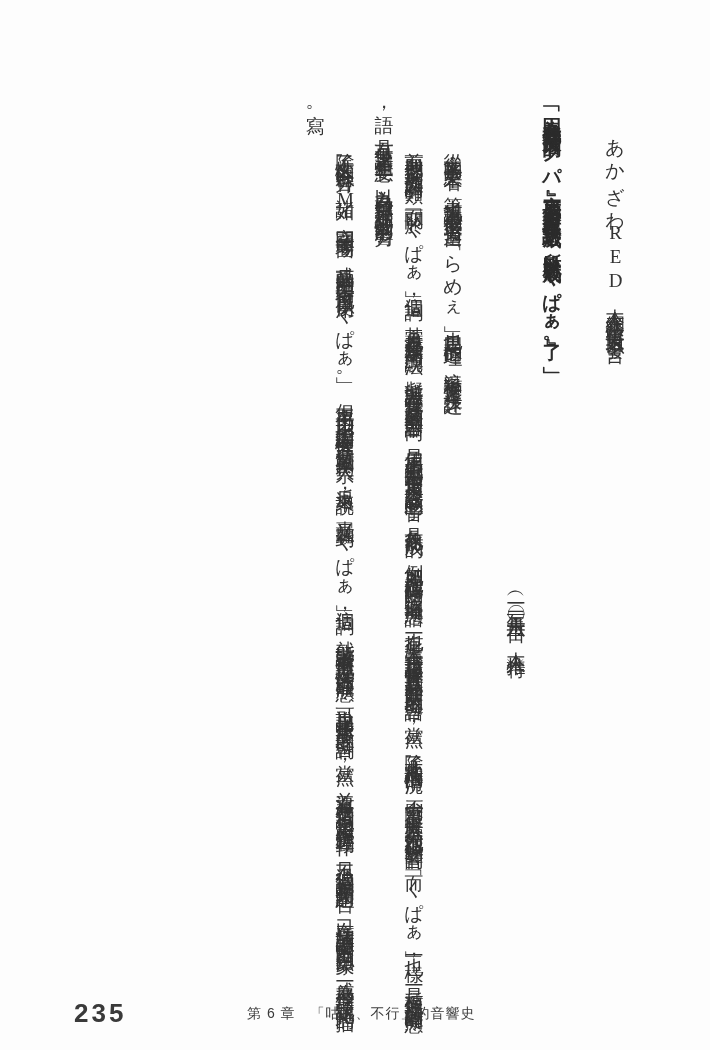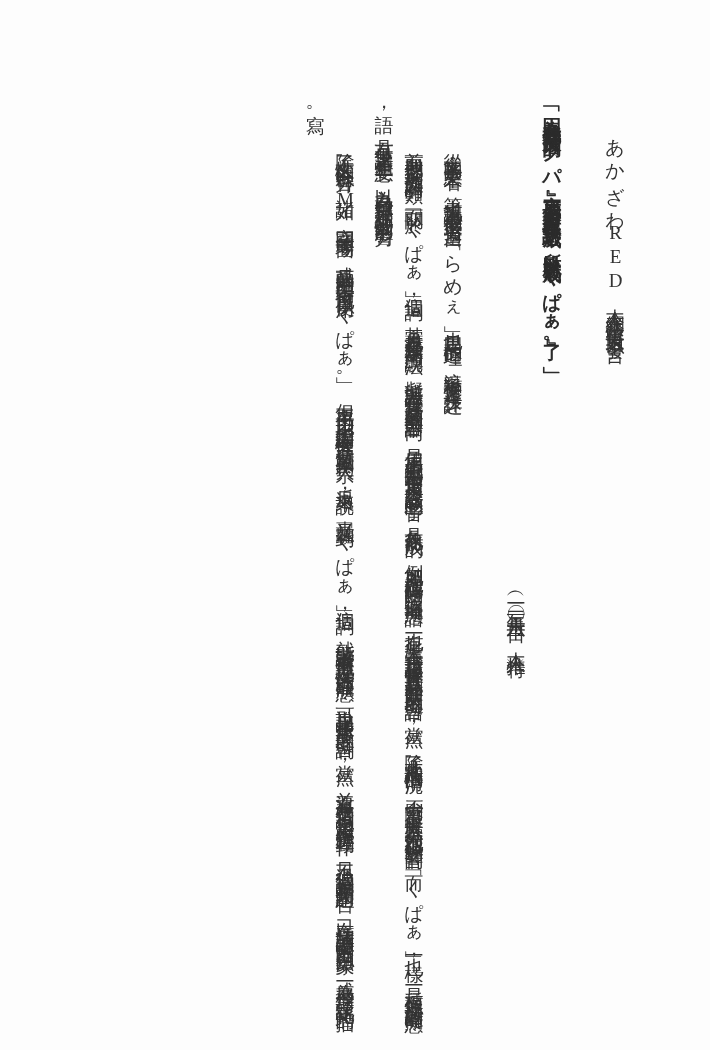--- a/index.html
+++ b/index.html
@@ -93,14 +93,18 @@
 
     <p class="para attribution-para">（二〇一三年六月十二日，本人推特）</p>
 
     <p class="para body-para">從文字的形意來看，筆者也認為寫成平假名更適當。「らめぇ」也是同樣的道理，這點後文會進一步詳述。</p>
 
     <p class="para body-para">前面我們提到了擬態語的分類，而關於「くぱぁ」這個詞，其實也存在幾種不同的說法。擬態語跟存在真實聲響的的擬音語不同，是使用者主觀判斷最適合用來形容該狀態的字音，具象化而成的；例如肥皂泡破掉時的「啵」這個擬態語，也有一些人主張它應該是根據真實可聽見的聲音而來的擬音語。當然，除了非常極端的情況，否則實際上一般人是聽不見泡泡破掉的聲音的。而「くぱぁ」也一樣，是一種類似擬音語的擬態語，具有可使讀者產生妄想，以為自己聽得見那纖細音效的影響力。</p>
 
     <p class="para body-para">除了女性的性器官外，諸如M字開腿等場面，或是張開肛門等場合也可以使用「くぱぁ」。但主要仍以「用手指撥開女性性器」這個動作為大宗。反過來說，光是聽到「くぱぁ」這個詞，就能讓讀者自然地浮現女性的這種狀態，可說是用法非常專一的擬音詞。當然，並沒有規定這個詞一定只能用在這種動作，只不過這個詞彙和動作的組合，已在廣泛的讀者群間留下強烈印象，成為一種深度「記號化」的描寫。</p>
   </main>
 
+  <footer class="footer">
+    <div class="page-number">235</div>
+    <div class="chapter-title">第 6 章　「咕啵、不行」的音響史</div>
+  </footer>
 
 </div>
 
 </body></html>

